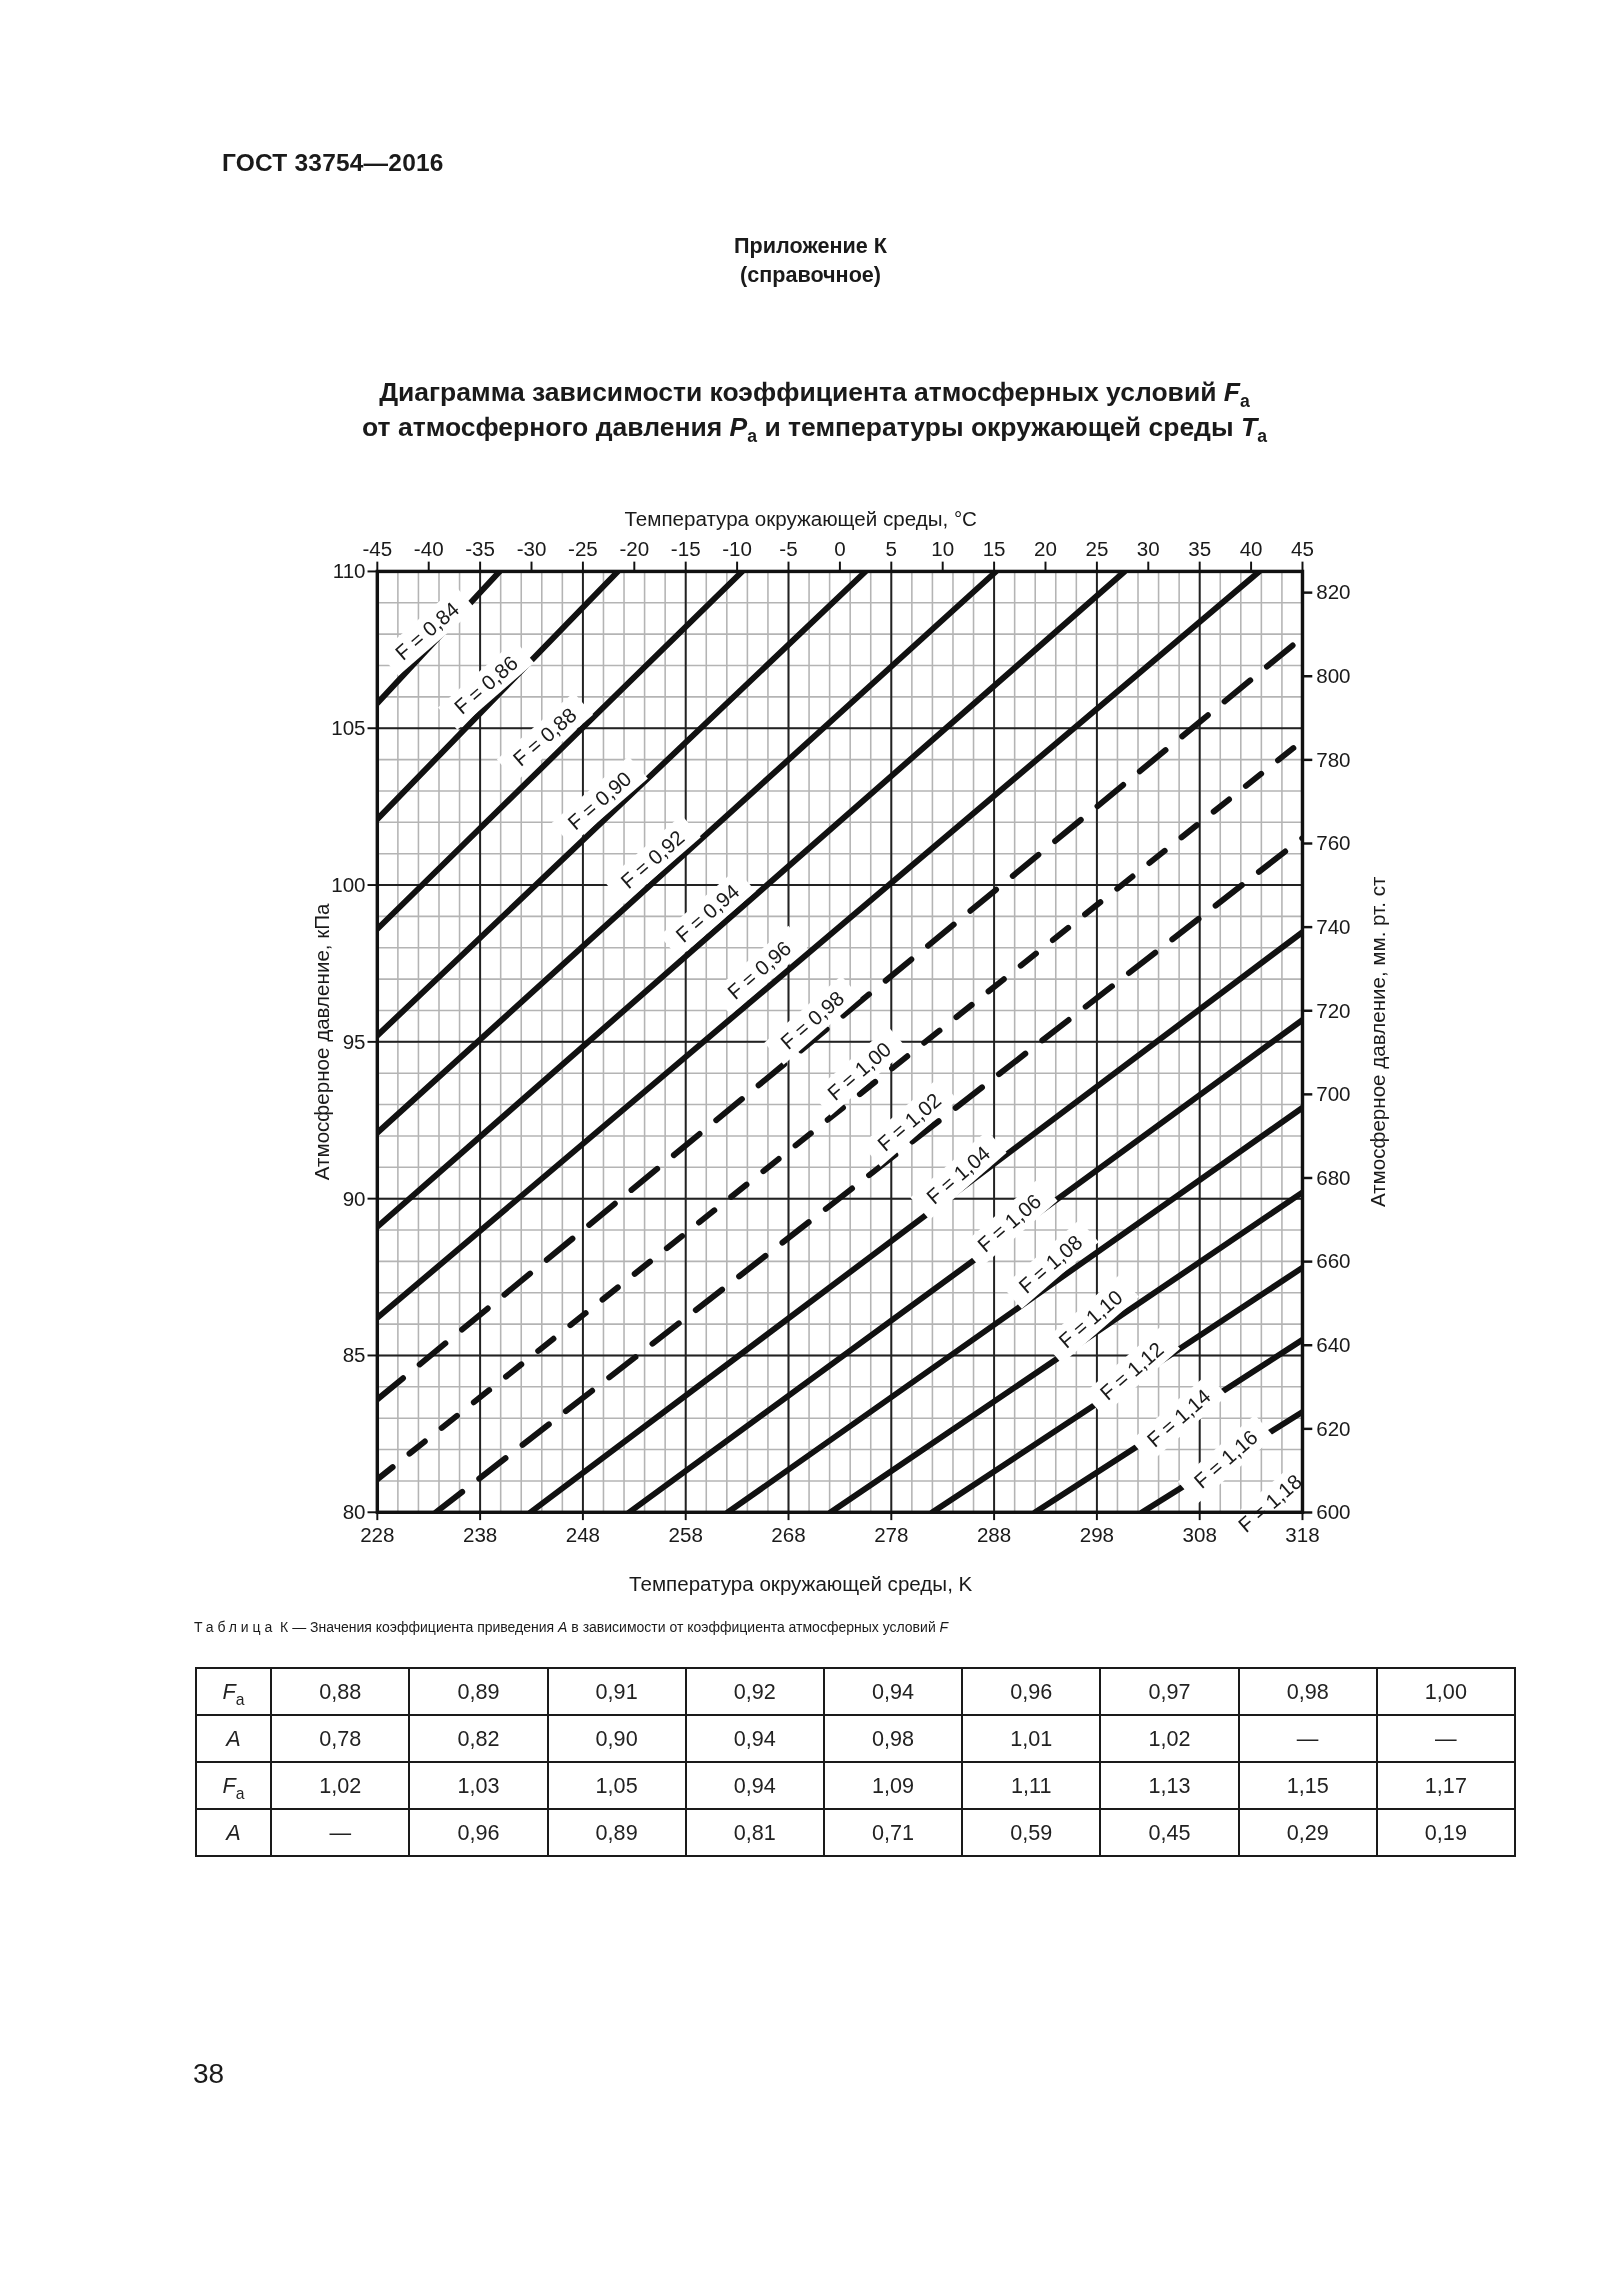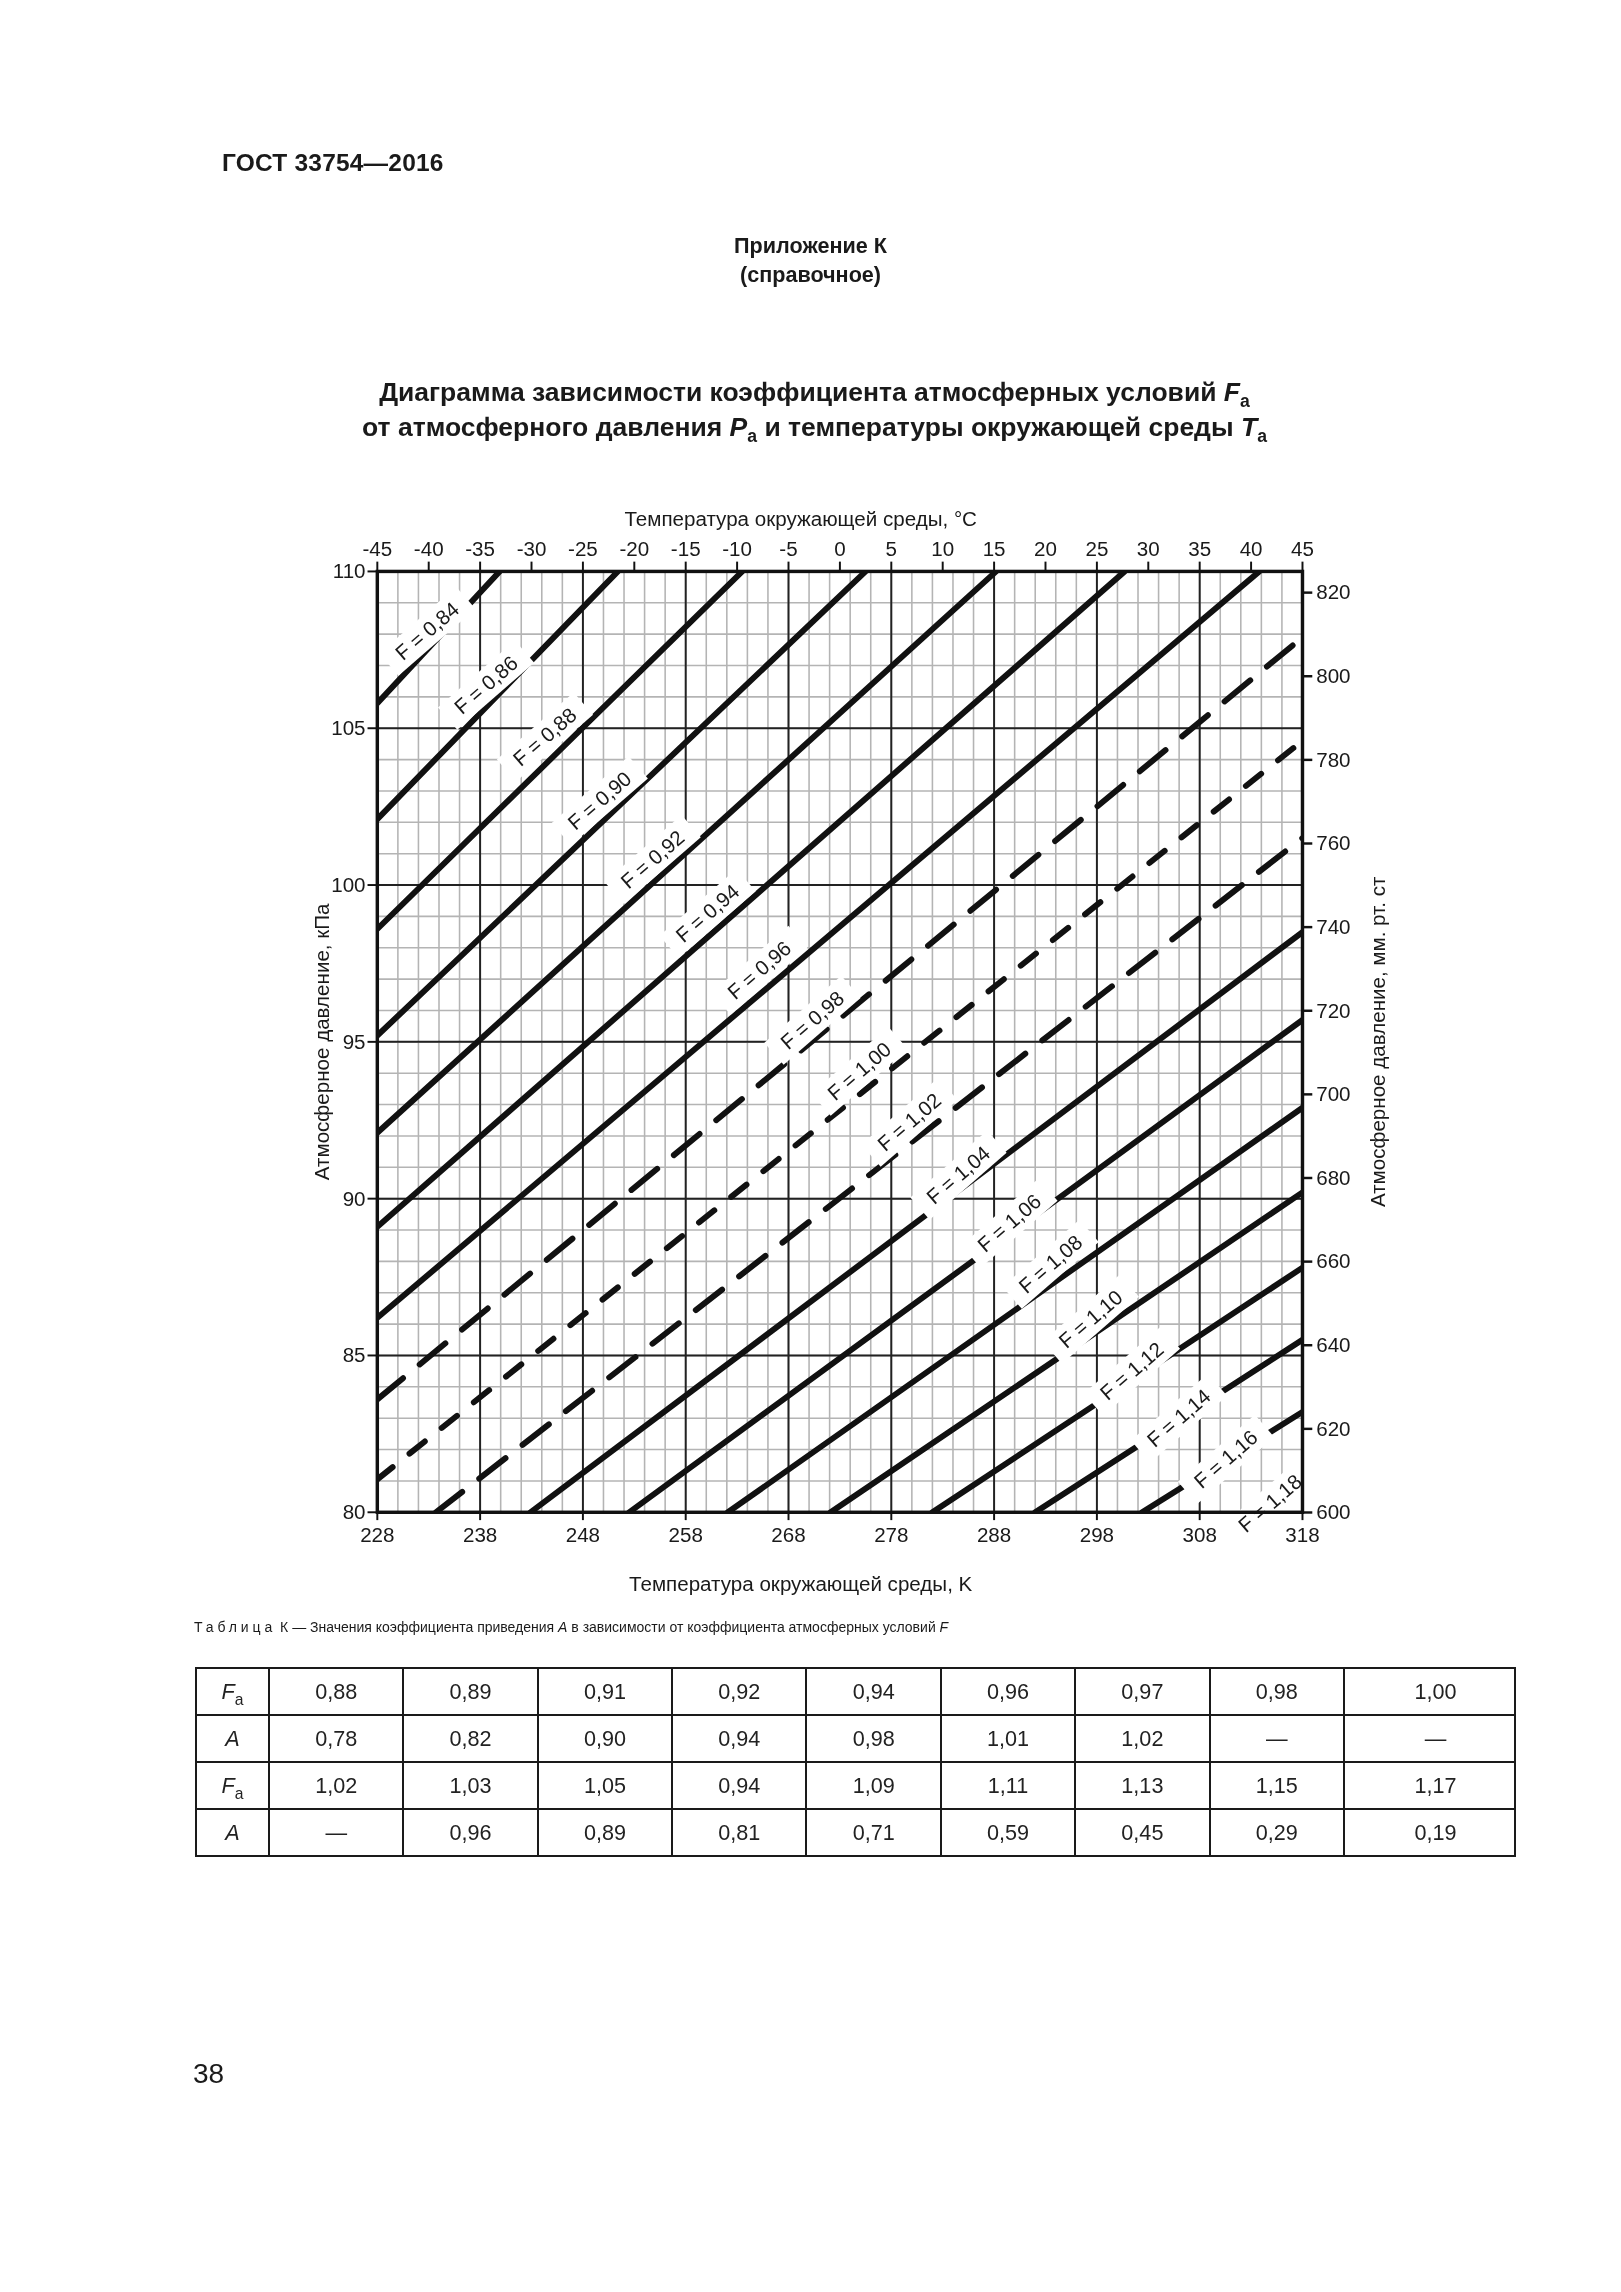--- a/index.html
+++ b/index.html
@@ -20,21 +20,21 @@
   table.k-table {
     position: absolute; left: 195px; top: 1667px; width: 1321px;
     border-collapse: collapse; font-size: 21.6px; border-radius: 29px;
   }
   table.k-table td {
     border: 2px solid #1a1a1a; height: 45px; text-align: center; padding: 0; color: #222;
   }
   table.k-table tr.row-0 td { border-top-width: 2.9px; }
   table.k-table tr.row-3 td { border-top-width: 2.9px; border-bottom-width: 2.9px; }
   table.k-table td:first-child { border-left-width: 2.9px; font-style: italic; }
-  table.k-table td:last-child { border-right-width: 2.9px; padding-left: 12px; }
+  table.k-table td:last-child { border-right-width: 2.9px; }
   table.k-table td sub { font-style: normal; font-size: 15.7px; vertical-align: -5.9px; line-height: 0; }
   .page-number { left: 193px; top: 2058px; font-size: 28px; }
 </style>
 </head>
 <body>
 
 <div class="abs doc-code">ГОСТ 33754—2016</div>
 
 <div class="abs appendix">
   <div>Приложение К</div>

